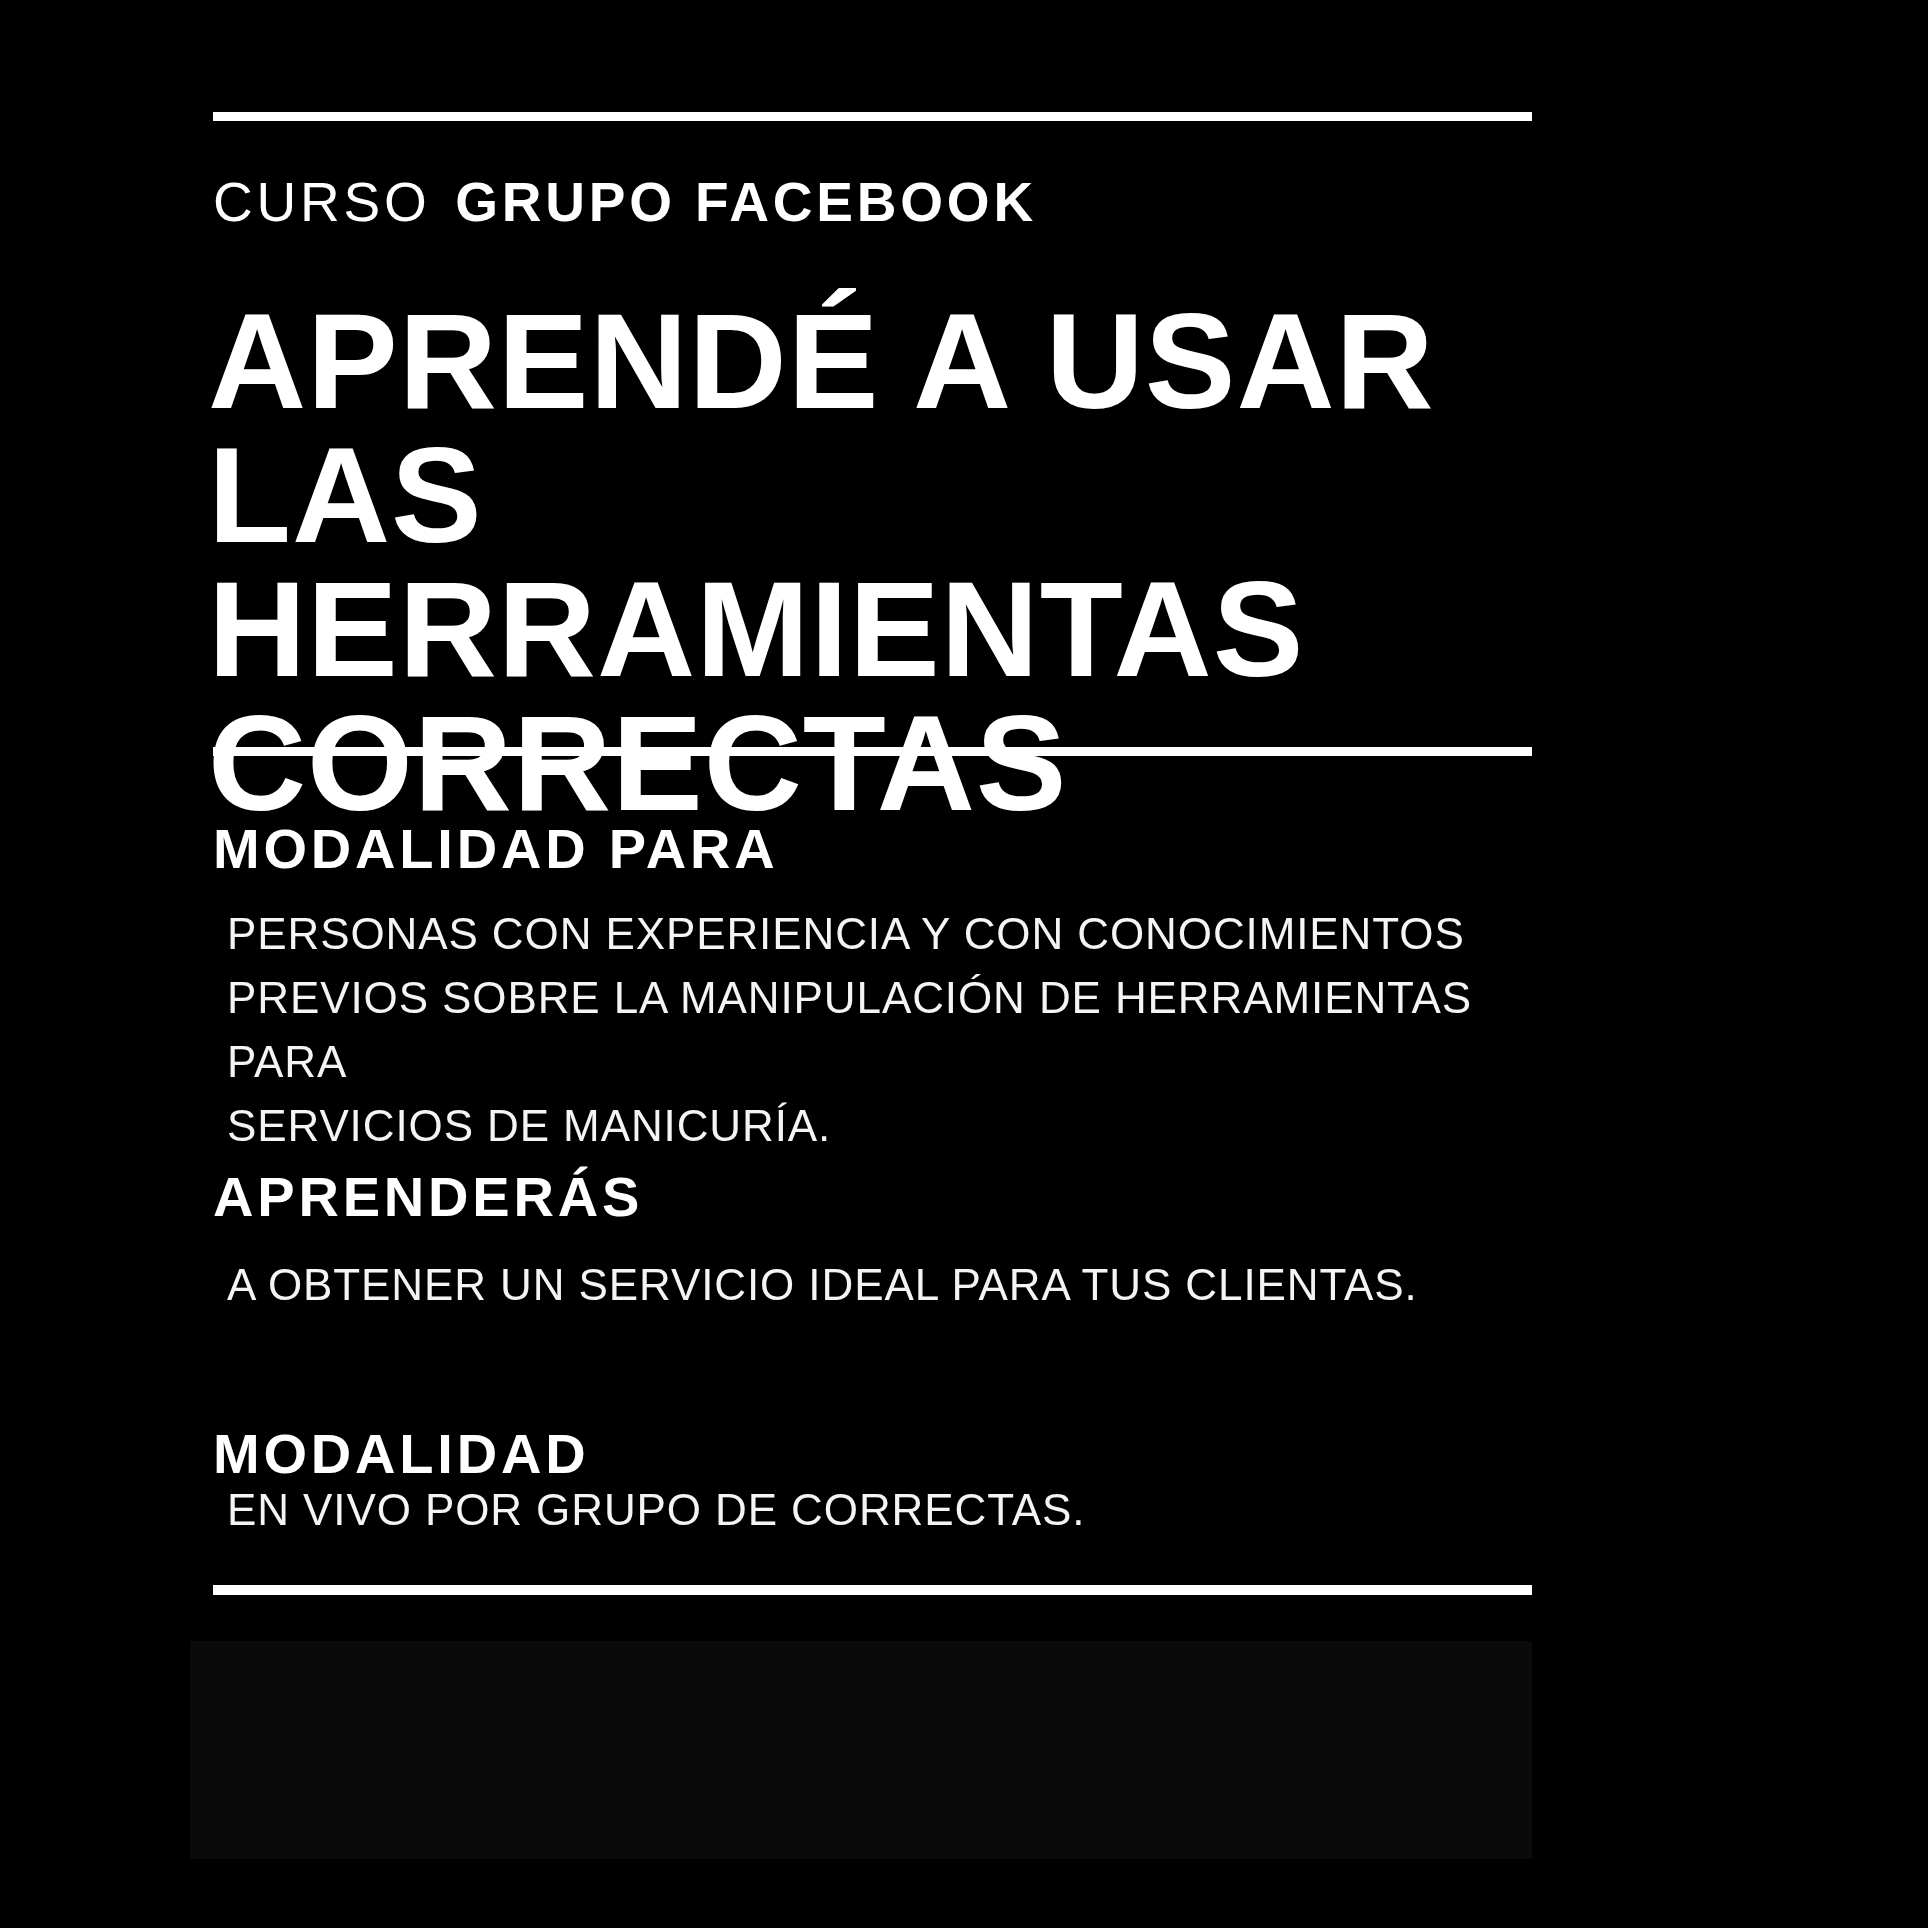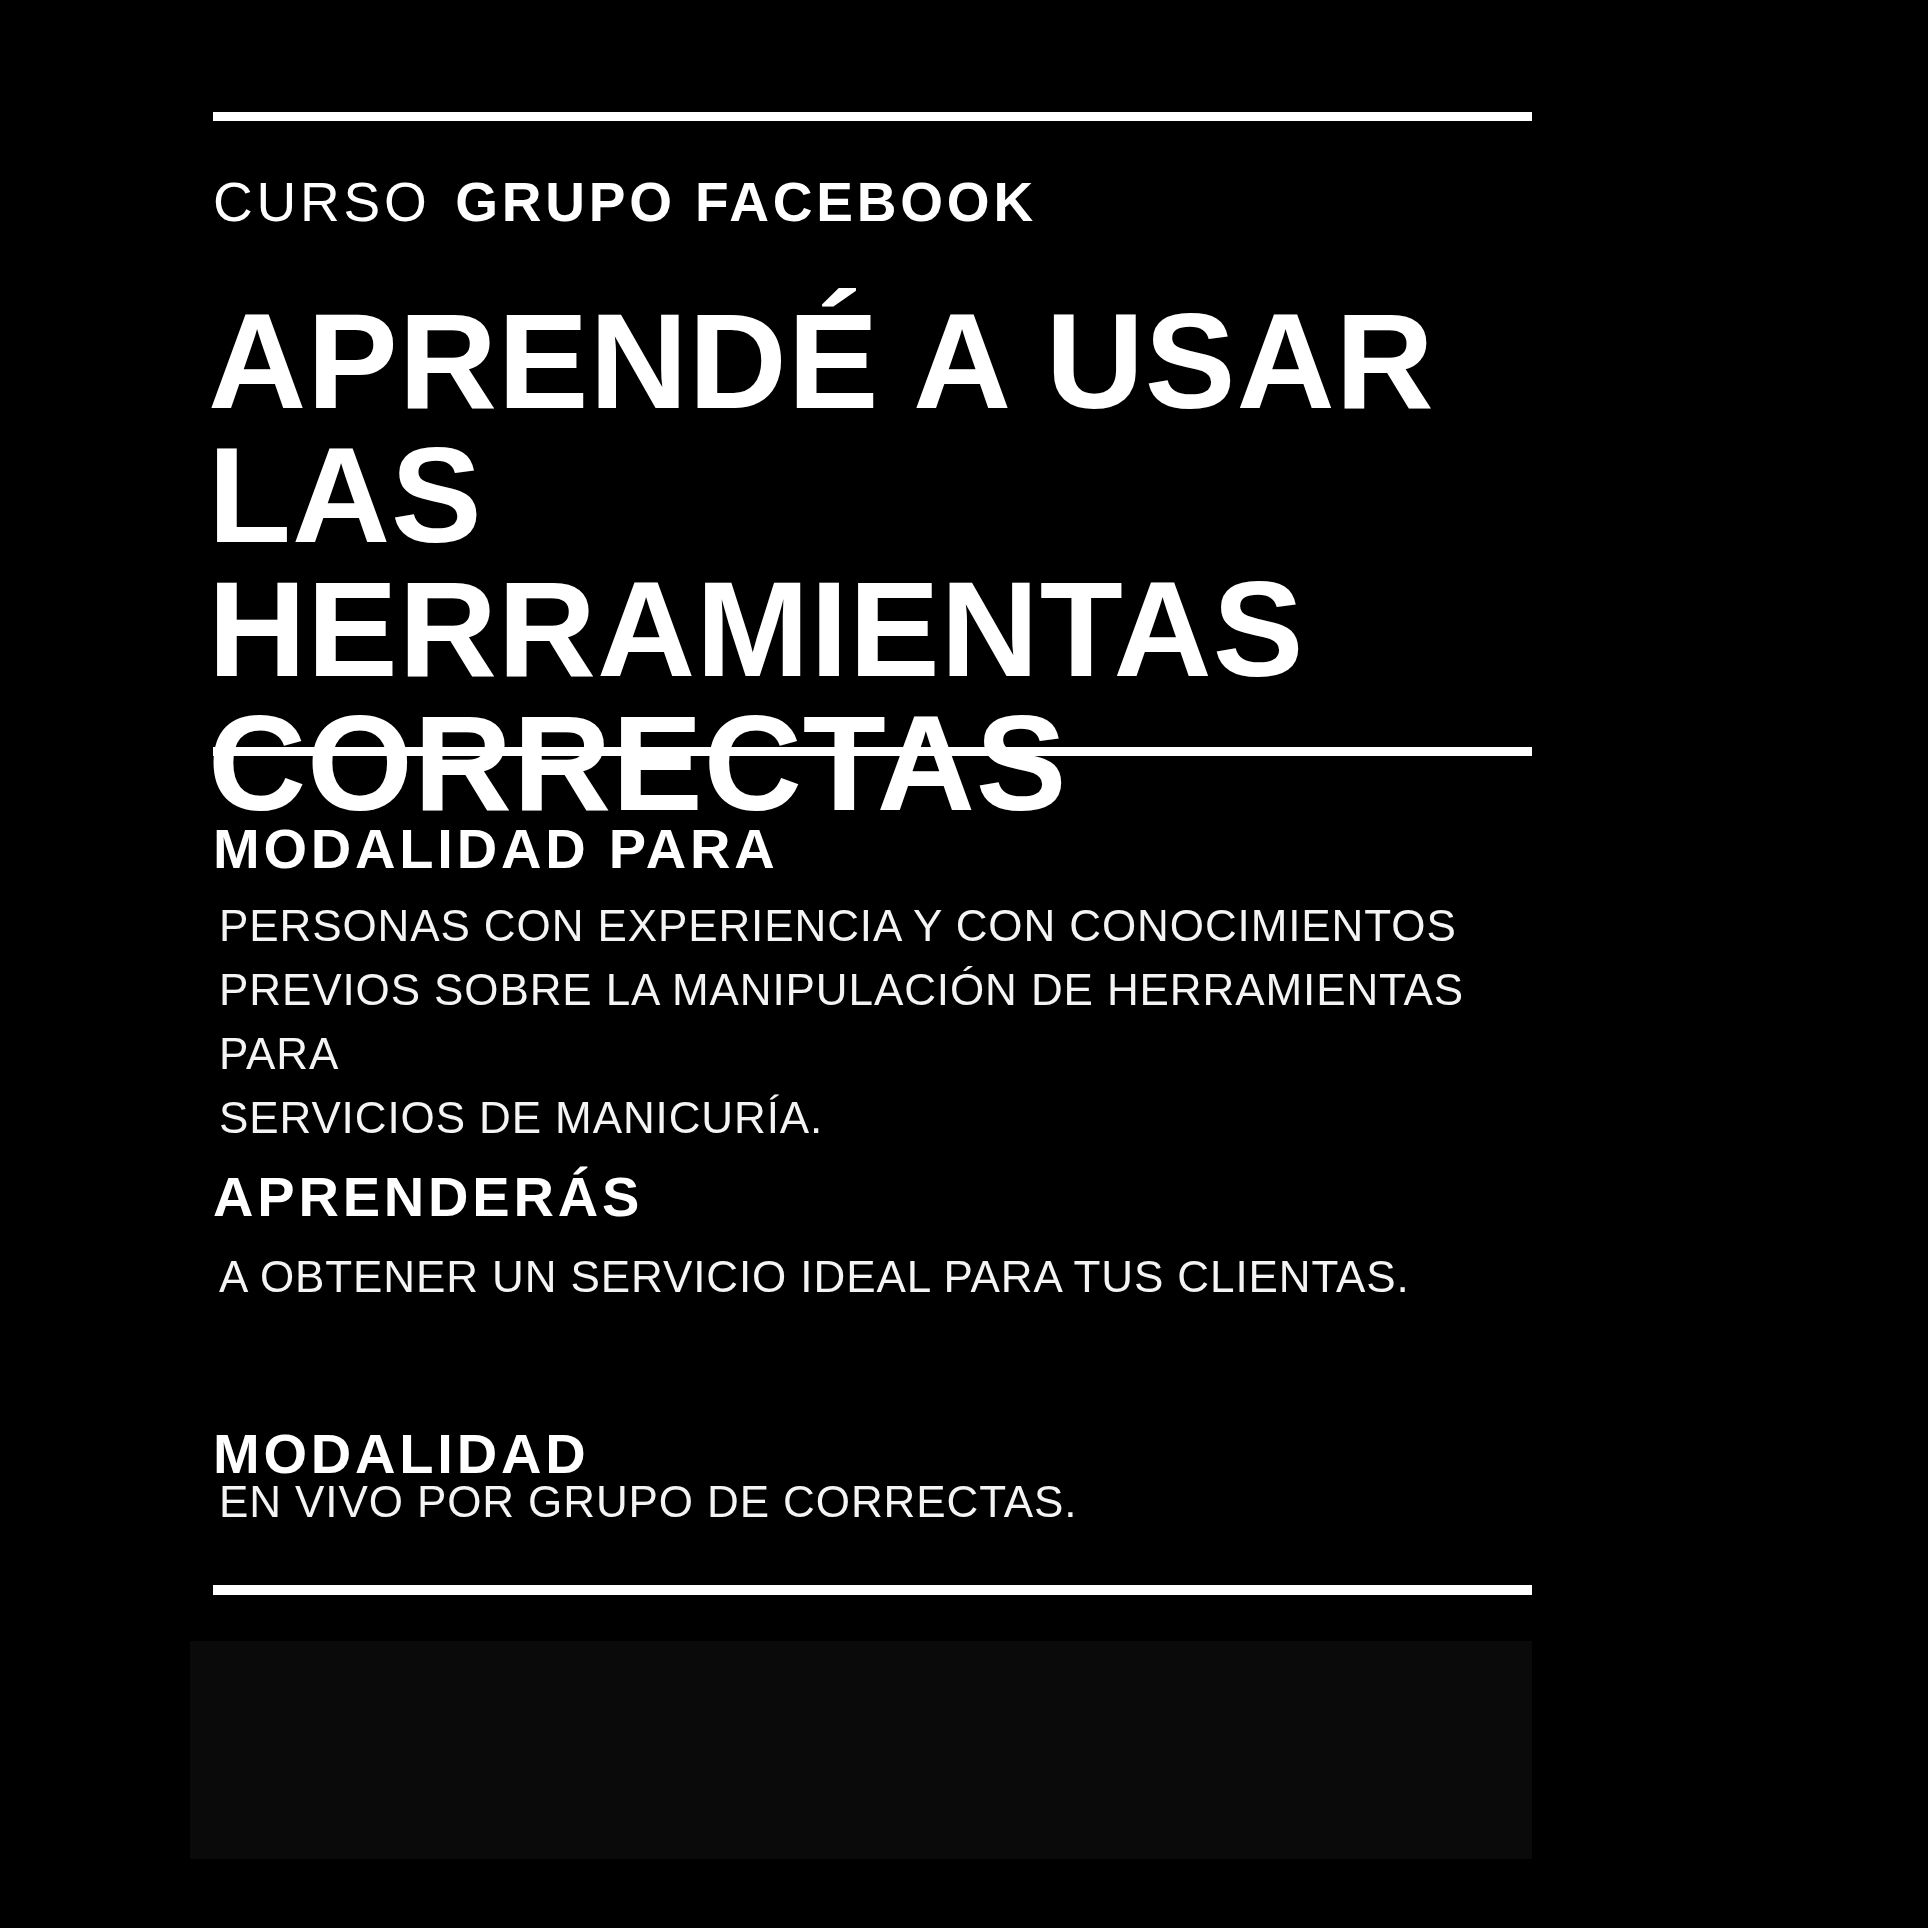--- a/index.html
+++ b/index.html
@@ -59,21 +59,21 @@
     letter-spacing: 3.8px;
     white-space: nowrap;
   }
   .heading-1 { top: 821px; }
   .heading-2 { top: 1169px; }
   .heading-3 { top: 1386px; margin-top: 40px; }
 
   .section-body {
     position: absolute;
     left: 215px;
-    margin: 4px;
+    margin: 12px;
     font-size: 44px;
     line-height: 64px;
     font-weight: 400;
     letter-spacing: 0.9px;
     color: #f4f4f4;
     white-space: pre-line;
   }
   .body-1 { top: 890px; }
   .body-2 { top: 1241px; }
   .body-3 { top: 1466px; }

